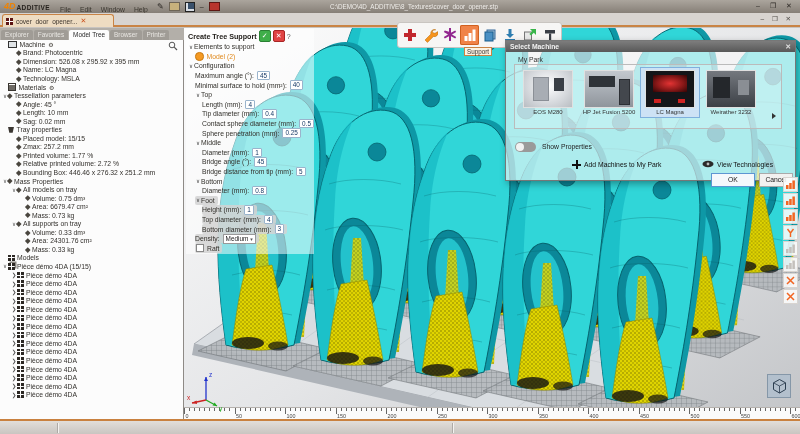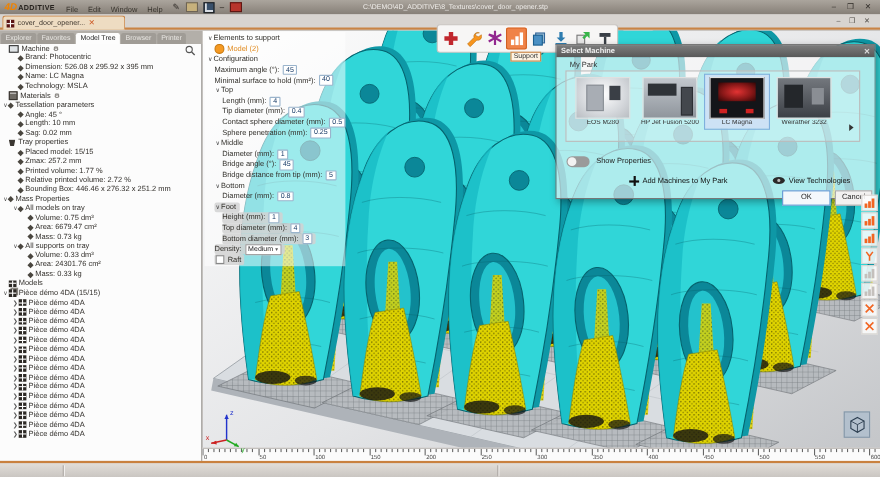--- a/index.html
+++ b/index.html
@@ -428,20 +428,26 @@
       <span class="ti ti-grid"></span>
       <span class="tlabel">Pièce démo 4DA</span>
     </div>
   </div>
 <svg id="searchico" class="abs" width="10" height="10">
   <circle cx="4" cy="4" r="2.8" fill="none" stroke="#555" stroke-width="1"></circle>
   <path d="M6.2 6.2 L9 9" stroke="#555" stroke-width="1.2"></path>
 </svg>
 
 <div id="createpanel" class="abs">
+  <div class="ctitle">
+    <span class="ct">Create Tree Support</span>
+    <span class="btn-ok">✓</span>
+    <span class="btn-no">✕</span>
+    <span class="qmark">?</span>
+  </div>
   <div id="create-rows">
       <div class="crow" style="margin-left: 0px;">
         <span class="carrow">∨</span>
         <span>Elements to support</span>
       </div>
       <div class="crow" style="margin-left: 7px;">
         <span class="mdot"></span>
         <span class="mlab">Model (2)</span>
       </div>
       <div class="crow" style="margin-left: 0px;">

